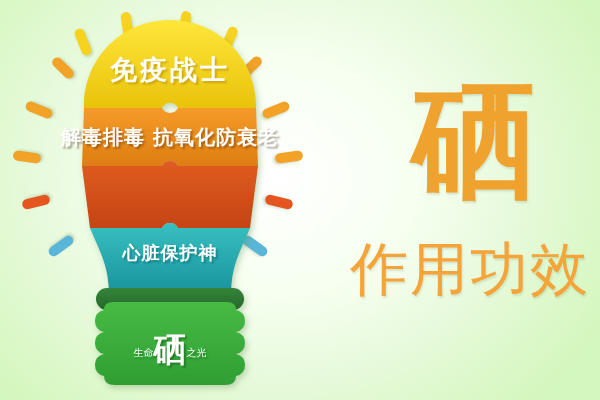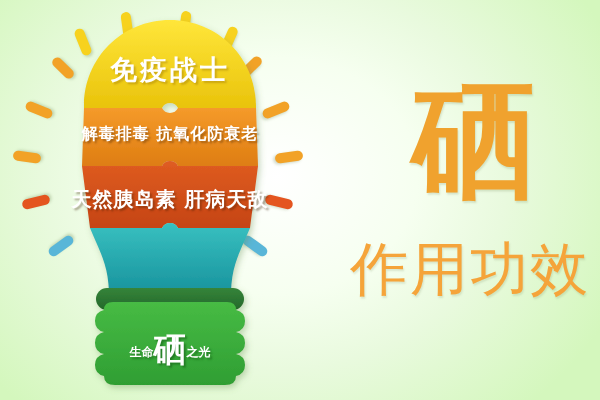--- a/index.html
+++ b/index.html
@@ -26,32 +26,32 @@
 
   
   .band-text{
     position:absolute;left:0;width:340px;text-align:center;
     color:#ffffff;font-weight:bold;
     text-shadow:2px 2px 2px rgba(60,30,0,.38);
     letter-spacing:1px;white-space:nowrap;pointer-events:none;
   }
   #t-yellow{top:52px;font-size:27px;letter-spacing:3px;
             text-shadow:2px 2px 2px rgba(120,80,0,.30);}
-  #t-orange{top:124px;font-size:16px;letter-spacing:1px;}
+  #t-orange{top:124px;font-size:20px;letter-spacing:1px;}
   #t-red   {top:186px;font-size:20px;letter-spacing:1px;}
   #t-cyan1 {top:241px;font-size:18px;letter-spacing:1px;
             text-shadow:2px 2px 2px rgba(0,70,80,.40);}
   #t-cyan2 {top:265px;font-size:18px;letter-spacing:1px;
             text-shadow:2px 2px 2px rgba(0,70,80,.40);}
   #t-base{
     position:absolute;left:0;width:340px;top:328px;text-align:center;
     white-space:nowrap;pointer-events:none;
     text-shadow:2px 2px 2px rgba(10,70,10,.45);
   }
-  #t-base .sm{color:#fff;font-size:12px;font-weight:bold;vertical-align:baseline;text-align:right;}
+  #t-base .sm{color:#fff;font-size:10px;font-weight:normal;vertical-align:baseline;text-align:right;}
   #t-base .big{color:#fff;font-size:33px;font-weight:bold;vertical-align:-5px;letter-spacing:0;}
 
   
   #right{
     position:absolute;left:350px;top:0;width:250px;height:400px;
   }
   #big-char{
     position:absolute;left:0;top:78px;width:250px;text-align:center;
     font-size:125px;line-height:125px;font-weight:bold;color:#f0a22e;
     text-shadow:1px 2px 2px rgba(120,140,90,.22);
@@ -141,21 +141,21 @@
                  q0,9 -11,9 h-110 q-11,0 -11,-9
                  q-9,-2 -9,-11 q0,-9 9,-11
                  q-9,-2 -9,-11 q0,-9 9,-11
                  q-9,-2 -9,-11 q0,-9 9,-11 Z" fill="url(#gGl)"></path>
       </g>
     </svg>
   </div>
 
   <div class="band-text" id="t-yellow">免疫战士</div>
   <div class="band-text" id="t-orange">解毒排毒  抗氧化防衰老</div>
-  <div class="band-text" id="t-red">天然胰岛素  肝病天敌</div>
+  <div class="band-text" id="t-cyan1">心脏保护神</div>
 
   <div id="t-base">
     <span class="sm">生命</span><span class="big">硒</span><span class="sm">之光</span>
   </div>
 
   <div id="right">
     <div id="big-char">硒</div>
     <div id="sub-char">作用功效</div>
   </div>
 

